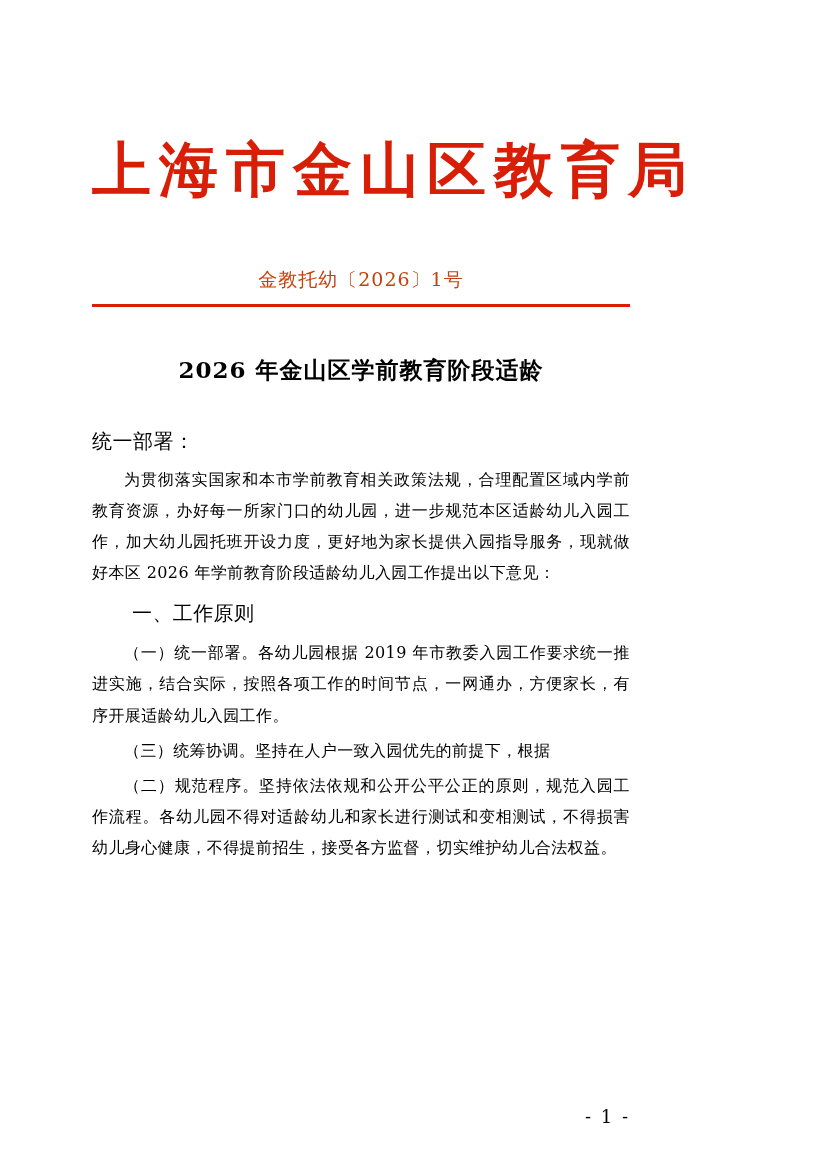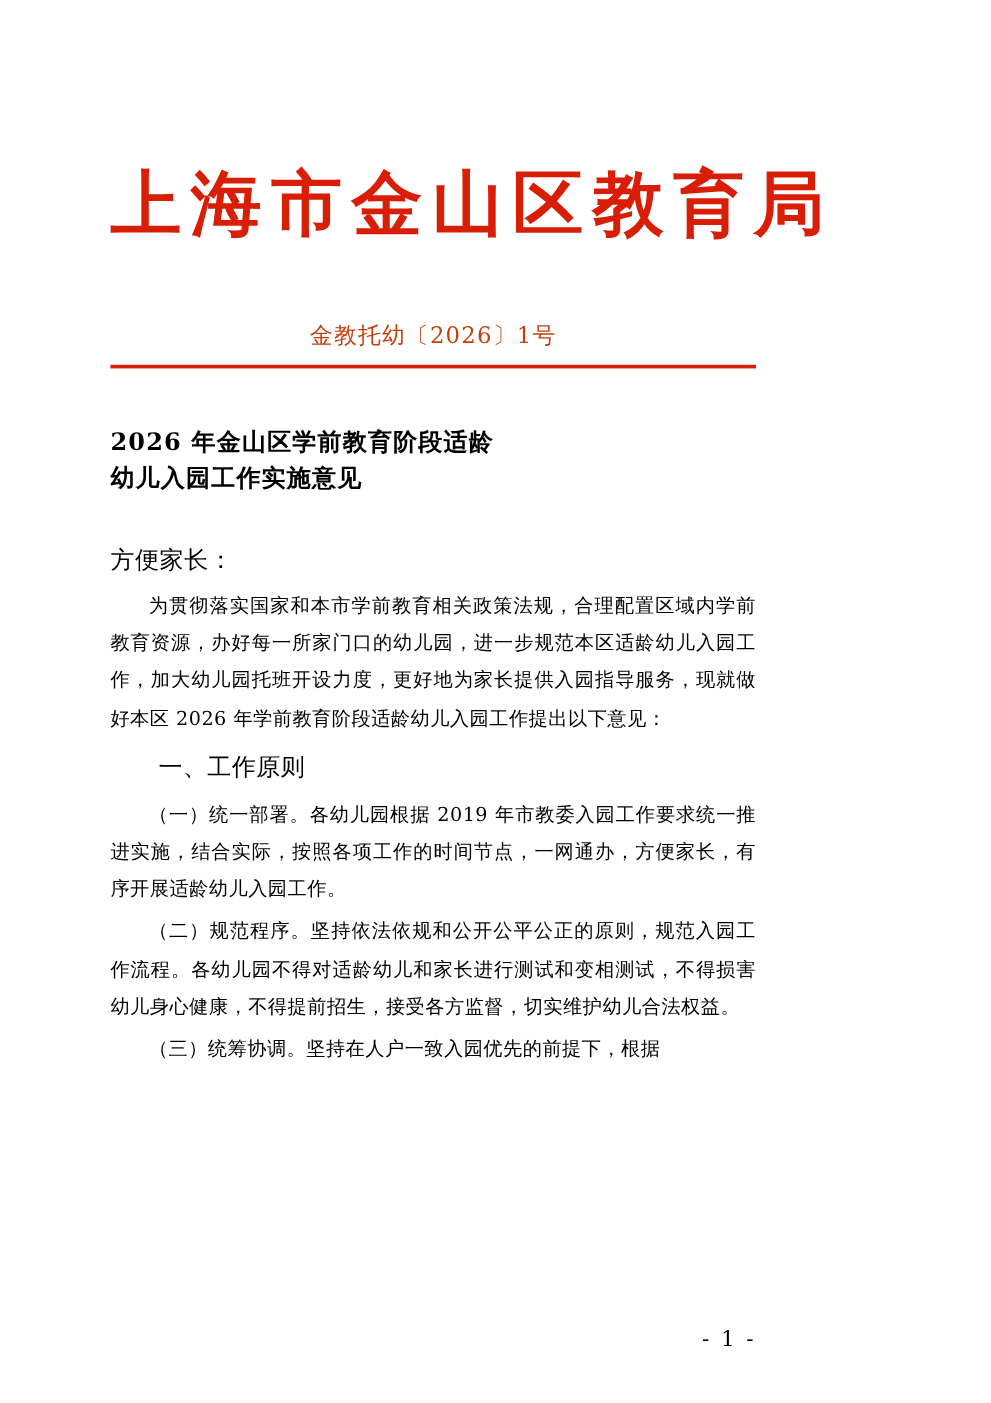--- a/index.html
+++ b/index.html
@@ -41,22 +41,23 @@
     margin-top: 68px;
     font-family: "DejaVu Serif", "Liberation Serif", serif;
   }
   .red-rule {
     height: 3px;
     background: #d81e06;
     margin-top: 11px;
     width: 100%;
   }
   .doc-title {
+    text-align: center;
     font-weight: bold;
-    font-size: 20px;
+    font-size: 23px;
     line-height: 1.5;
     margin-top: 46px;
     letter-spacing: 1px;
   }
   .doc-title div {
     white-space: nowrap;
   }
   .addressee {
     font-size: 20px;
     margin-top: 34px;
@@ -93,30 +94,29 @@
 <div class="page">
 
   <div class="masthead">上海市金山区教育局</div>
 
   <div class="doc-number">金教托幼〔2026〕1号</div>
 
   <div class="red-rule"></div>
 
   <div class="doc-title">
     <div>2026 年金山区学前教育阶段适龄</div>
-    <div>幼儿入园工作实施意见</div>
   </div>
 
-  <div class="addressee">方便家长：</div>
+  <div class="addressee">统一部署：</div>
 
   <div class="para">为贯彻落实国家和本市学前教育相关政策法规，合理配置区域内学前教育资源，办好每一所家门口的幼儿园，进一步规范本区适龄幼儿入园工作，加大幼儿园托班开设力度，更好地为家长提供入园指导服务，现就做好本区 2026 年学前教育阶段适龄幼儿入园工作提出以下意见：</div>
 
   <div class="heading">一、工作原则</div>
 
   <div class="para">（一）统一部署。各幼儿园根据 2019 年市教委入园工作要求统一推进实施，结合实际，按照各项工作的时间节点，一网通办，方便家长，有序开展适龄幼儿入园工作。</div>
 
+  <div class="para">（三）统筹协调。坚持在人户一致入园优先的前提下，根据</div>
+
   <div class="para">（二）规范程序。坚持依法依规和公开公平公正的原则，规范入园工作流程。各幼儿园不得对适龄幼儿和家长进行测试和变相测试，不得损害幼儿身心健康，不得提前招生，接受各方监督，切实维护幼儿合法权益。</div>
-
-  <div class="para">（三）统筹协调。坚持在人户一致入园优先的前提下，根据</div>
 
   <div class="page-number">- 1 -</div>
 
 </div>
 
 </body></html>

